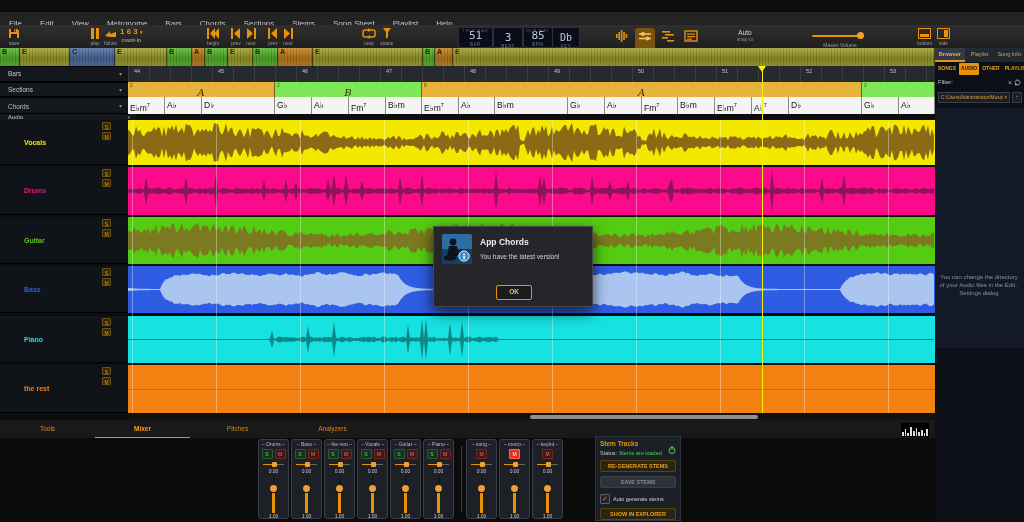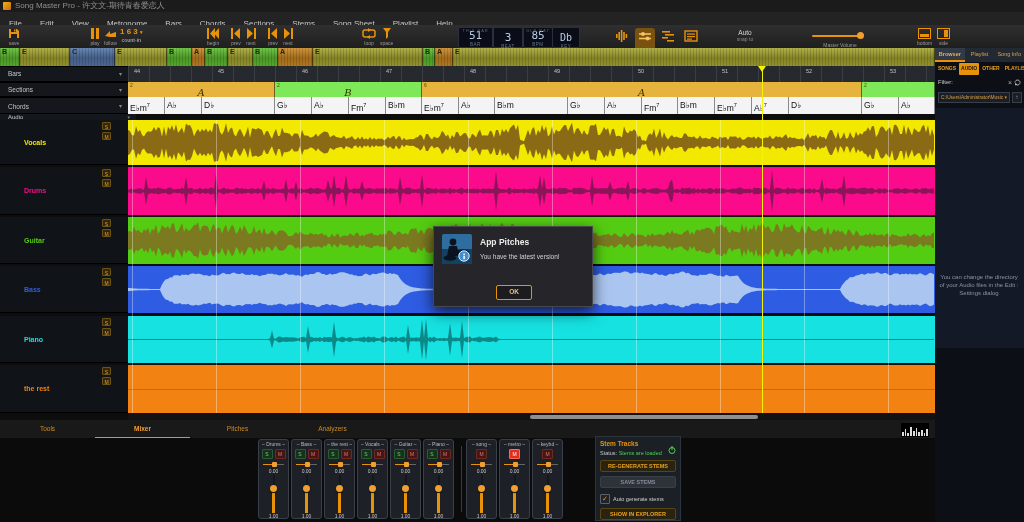--- a/index.html
+++ b/index.html
@@ -127,24 +127,20 @@
   #mvlab{position:absolute;left:800px;top:17px;width:80px;font-size:5px;color:#9a9a9a;text-align:center;}
   #snap{position:absolute;left:728px;top:4px;width:34px;text-align:center;}
   #snap .v{font-size:6.5px;color:#d8d8d8;}
   #snap .l{font-size:5px;color:#8a8a8a;}
 </style>
 </head>
 <body>
 
 <div id="app">
 
-  <div id="titlebar" class="abs">
-    <span id="titleicon"></span>
-    <span id="titletext">Song Master Pro - 许文文-期待青春爱恋人</span>
-  </div>
 
   <div id="menubar" class="abs"><span class="menu-item">File</span><span class="menu-item">Edit</span><span class="menu-item">View</span><span class="menu-item">Metronome</span><span class="menu-item">Bars</span><span class="menu-item">Chords</span><span class="menu-item">Sections</span><span class="menu-item">Stems</span><span class="menu-item">Song Sheet</span><span class="menu-item">Playlist</span><span class="menu-item">Help</span></div>
 
   <div id="toolbar" class="abs">
     <div class="tbtn" style="left:8px;top:3px;">
       <svg width="12" height="11">
           <path d="M1,1h8l2,2v7H1z" fill="#e8920a"></path>
           <rect x="3" y="1" width="5" height="3" fill="#1f1f1f"></rect>
           <rect x="6" y="1.5" width="1.5" height="2" fill="#e8920a"></rect>
           <rect x="3" y="6" width="6" height="4" fill="#1f1f1f"></rect>
@@ -740,21 +736,21 @@
           <path d="M7,12 h8 l2,10 h-12z" fill="#0a1420"></path>
           <ellipse cx="21" cy="18" rx="6" ry="2.6" fill="#0a1420"></ellipse>
           <ellipse cx="8" cy="24" rx="6.5" ry="2.8" fill="#0a1420"></ellipse>
           <rect x="20" y="18" width="2" height="9" fill="#0a1420"></rect>
           <circle cx="22" cy="22" r="5.2" fill="#3b8fd4"></circle>
           <circle cx="22" cy="22" r="5.2" fill="none" stroke="#dfeefc" stroke-width="1"></circle>
           <rect x="21.3" y="19.5" width="1.6" height="1.6" fill="#eef6fd"></rect>
           <rect x="21.3" y="21.8" width="1.6" height="3.4" fill="#eef6fd"></rect>
         </svg>
     </div>
-    <div id="dlgtitle">App Pitches</div>
+    <div id="dlgtitle">App Chords</div>
     <div id="dlgmsg">You have the latest version!</div>
     <div id="dlgok">OK</div>
   </div>
 
 <div class="gridline abs" style="left: 132px;"></div>
     <div class="gridline abs" style="left: 216px;"></div>
     <div class="gridline abs" style="left: 300px;"></div>
     <div class="gridline abs" style="left: 384px;"></div>
     <div class="gridline abs" style="left: 468px;"></div>
     <div class="gridline abs" style="left: 552px;"></div>

